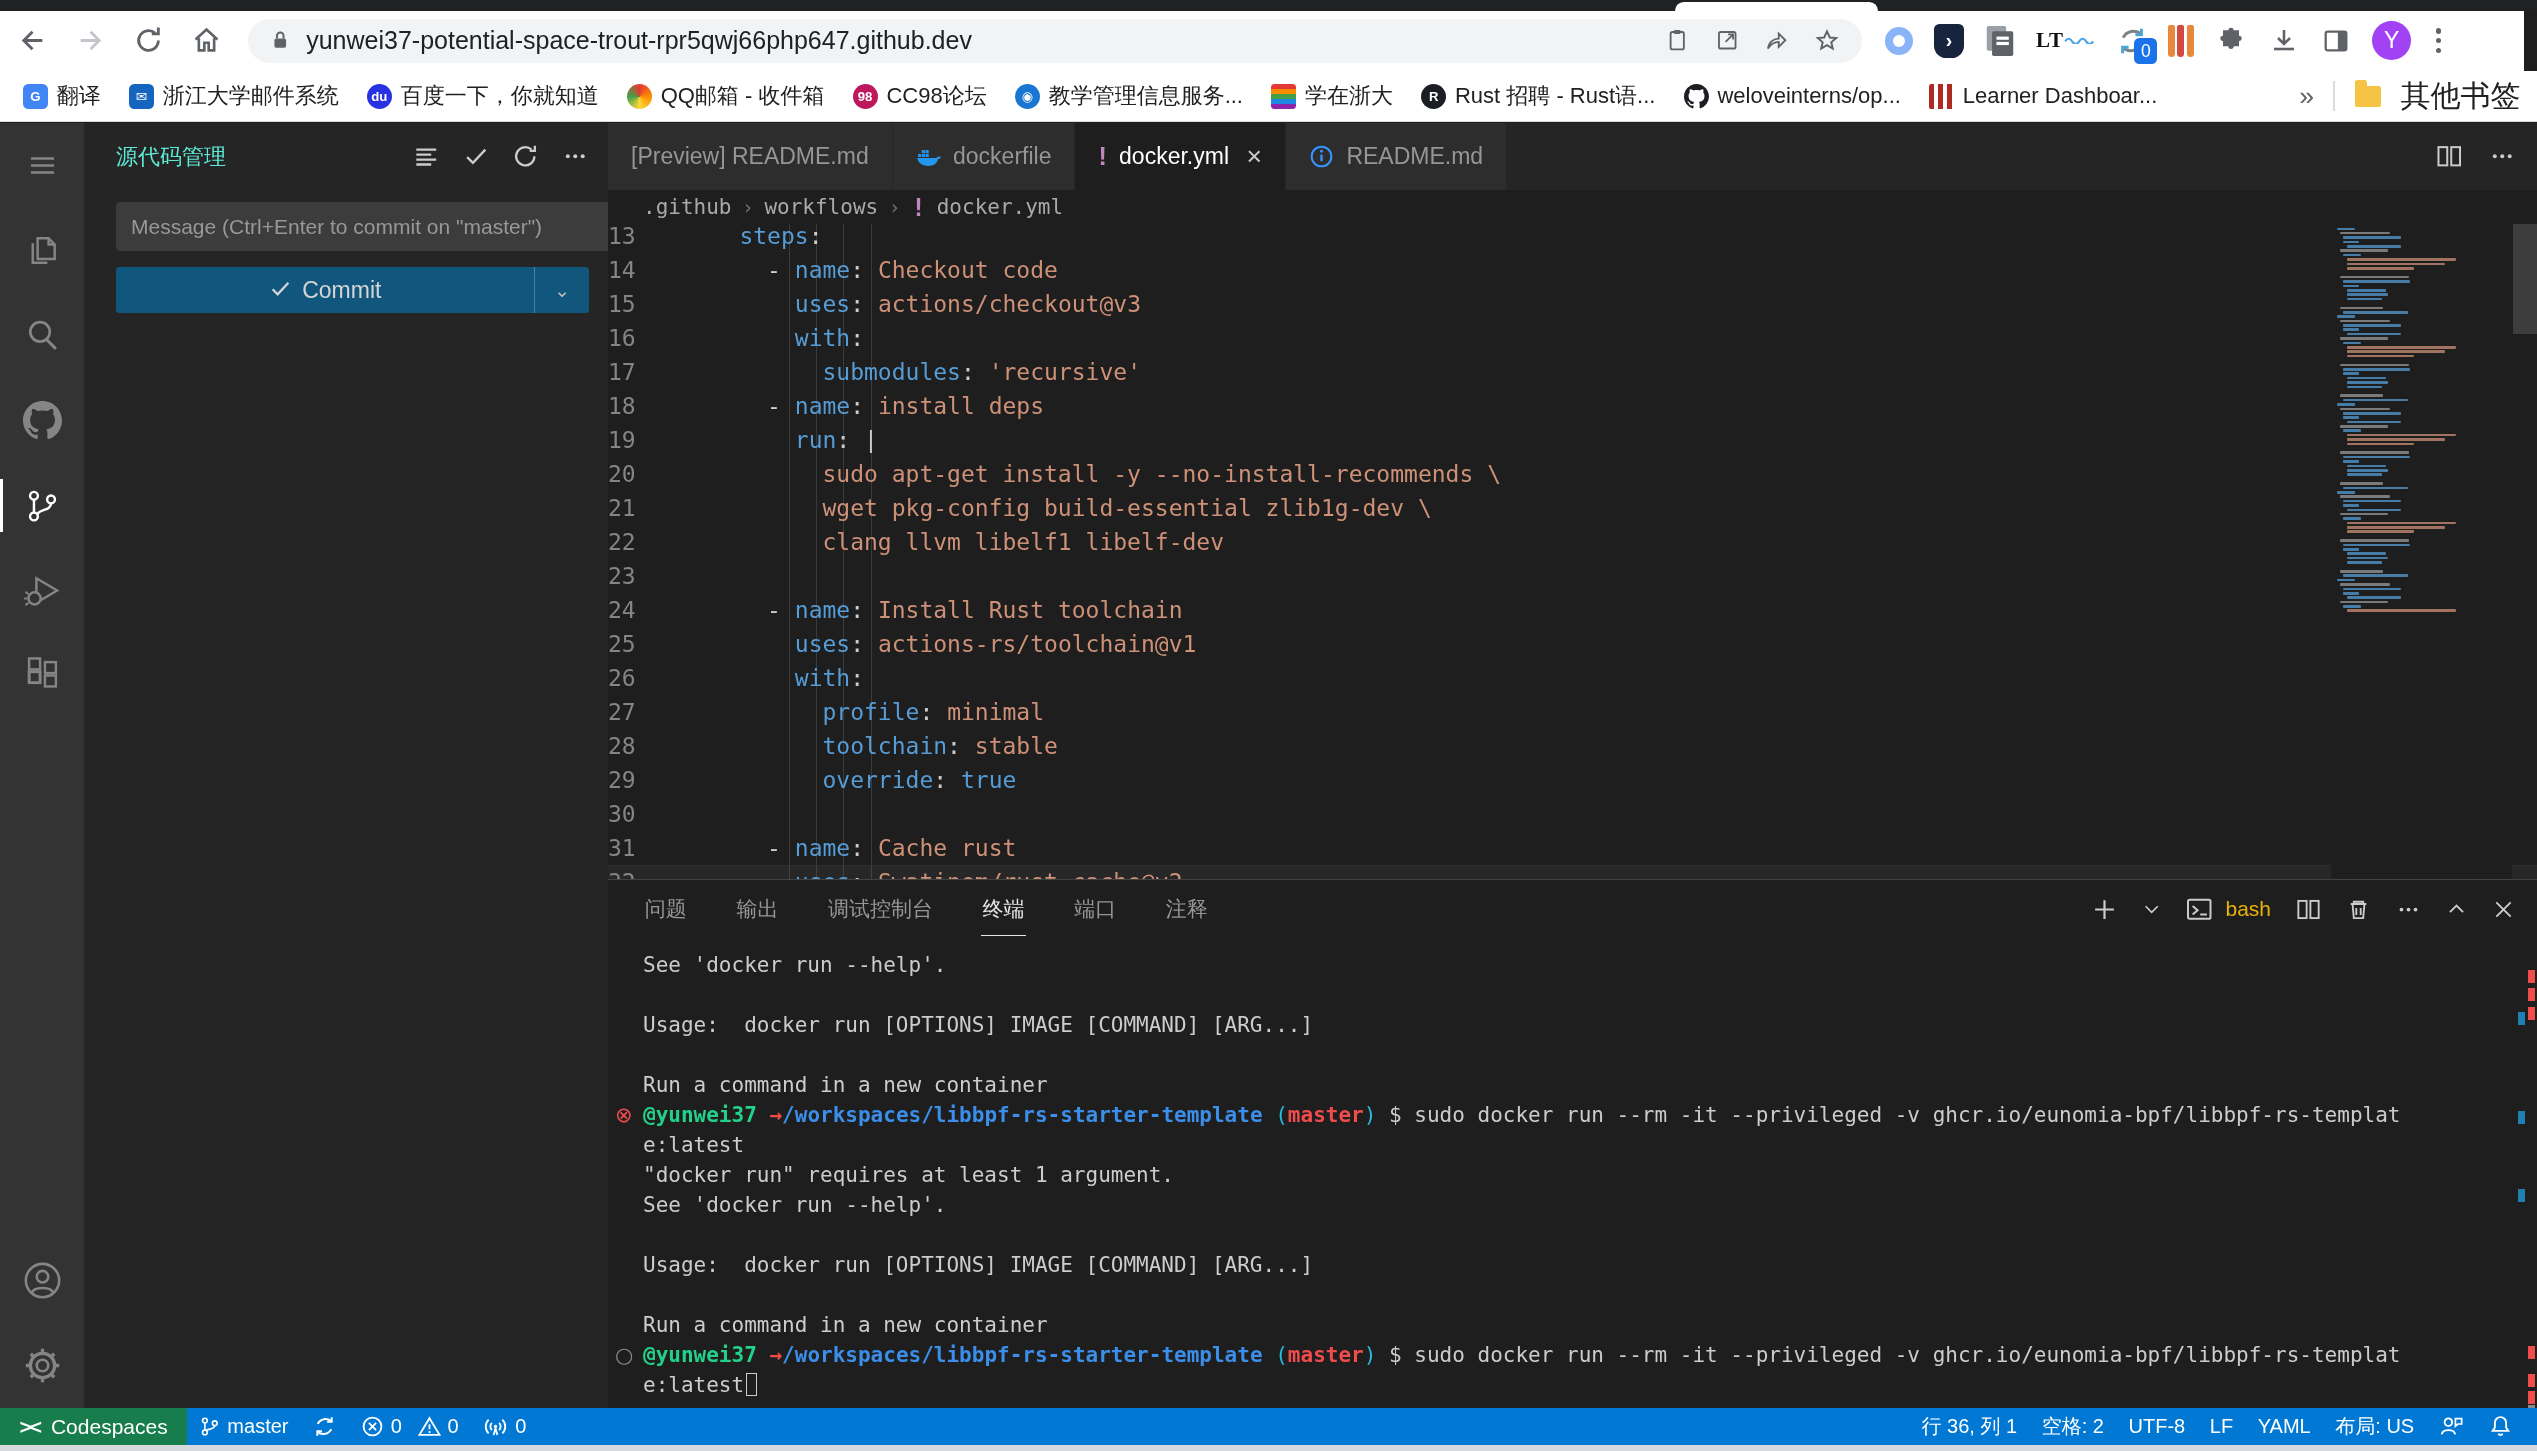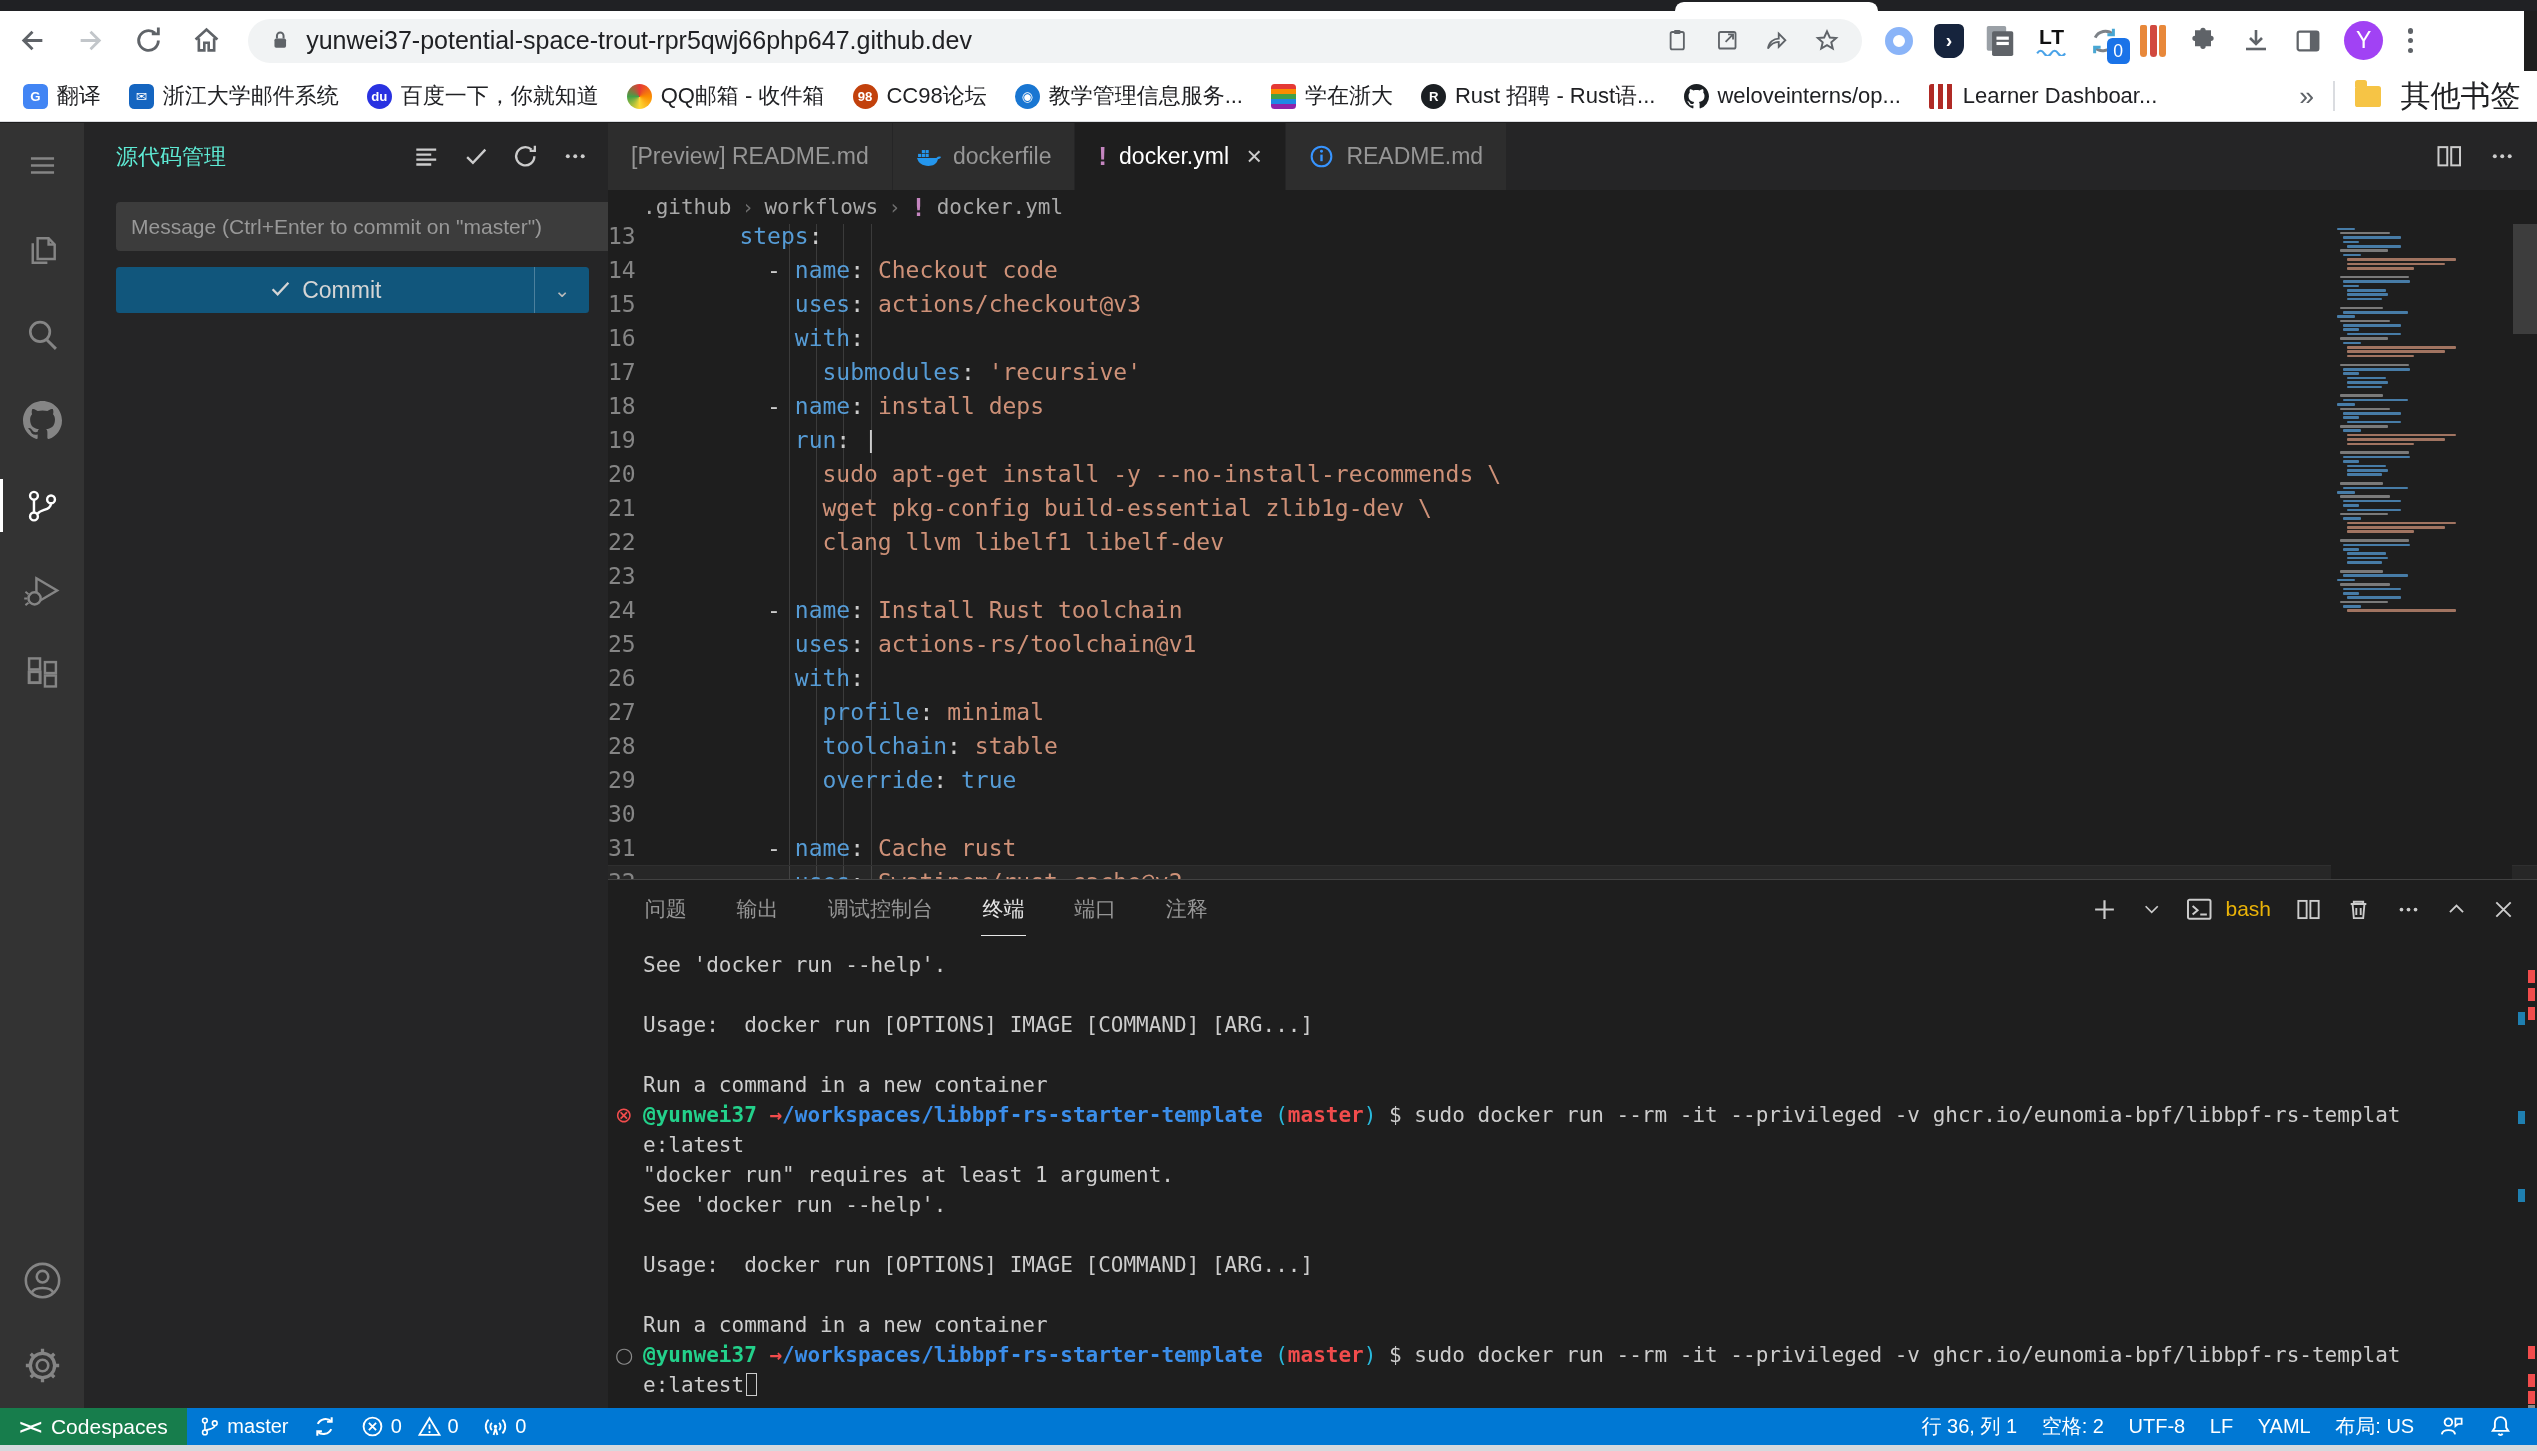--- a/index.html
+++ b/index.html
@@ -11,21 +11,21 @@
   .tab-sliver { position:absolute; top:0; left:0; width:2538px; height:10.6px; background:#202124; }
   .tab-sliver .active-tab-curve { position:absolute; left:1675px; top:1.8px; width:203px; height:8.8px; background:#ffffff; border-radius:8.8px 8.8px 0 0; }
   .toolbar { position:absolute; top:10.6px; left:0; width:2524px; height:60px; background:#ffffff; display:flex; align-items:center; }
   .nav-btn { width:51px; height:51px; display:flex; align-items:center; justify-content:center; margin-left:7px; border-radius:50%; }
   .addr-pill { height:44px; background:#f1f3f4; border-radius:22px; display:flex; align-items:center; margin-left:16px; width:1614px; padding:0 8.8px 0 19.4px; }
   .addr-url { font-size:25px; color:#202124; margin-left:12.3px; flex:1; white-space:nowrap; overflow:hidden; }
   .pill-icons { display:flex; align-items:center; gap:23px; margin-right:12.3px; }
   .ext-icons { display:flex; align-items:center; gap:21px; margin-left:23px; }
   .ext-ring { width:28px; height:28px; border-radius:50%; border:8px solid #8ab4f8; background:#fff; }
   .ext-shield { width:30px; height:34px; background:#16243d; border-radius:5.3px 5.3px 12.3px 12.3px; color:#fff; font-size:19.4px; font-weight:bold; display:flex; align-items:center; justify-content:center; }
-  .ext-lt { display:flex; flex-direction:column; align-items:center; }
+  .ext-lt { display:flex; flex-direction:row; align-items:center;font-family:Liberation Serif, serif; }
   .ext-lt b { font-size:21px; color:#111; letter-spacing:0.9px; }
   .ext-sync { position:relative; }
   .ext-badge { position:absolute; right:-10.6px; bottom:-8.8px; background:#1a73e8; color:#fff; font-size:17.6px; min-width:23px; height:26.5px; border-radius:5.3px; display:flex; align-items:center; justify-content:center; padding:0 3.5px; }
   .ext-pencils { display:flex; gap:2.6px; }
   .ext-pencils i { width:7px; height:32px; display:block; border-radius:1.8px 1.8px 3.5px 3.5px; }
   .avatar { width:39px; height:39px; border-radius:50%; background:var(--avatar-purple,#a142f4); color:#fff; font-size:23px; display:flex; align-items:center; justify-content:center; }
   .dots-v { color:#5f6368; font-size:26.5px; letter-spacing:0; line-height:8.8px; display:flex; flex-direction:column; gap:4.4px; align-items:center; margin:0 16px 0 3.5px; }
   .dots-v i { width:5.3px; height:5.3px; background:#5f6368; border-radius:50%; }
 
   .bookmarks { position:absolute; top:71px; left:0; width:2538px; height:51px; background:#ffffff; border-bottom:1.8px solid #dadce0; display:flex; align-items:center; }
@@ -228,21 +228,21 @@
       </div>
       <div class="bm-item">
         <span class="favicon" style="background: rgb(41, 50, 225); border-radius: 50%;">du</span>
         <span class="lbl">百度一下，你就知道</span>
       </div>
       <div class="bm-item">
         <span class="favicon" style="border-radius: 50%; background: conic-gradient(rgb(229, 57, 53), rgb(251, 140, 0), rgb(253, 216, 53), rgb(67, 160, 71), rgb(229, 57, 53));"></span>
         <span class="lbl">QQ邮箱 - 收件箱</span>
       </div>
       <div class="bm-item">
-        <span class="favicon" style="background: #c2410c; border-radius: 50%;">98</span>
+        <span class="favicon" style="background: #be185d; border-radius: 50%;">98</span>
         <span class="lbl">CC98论坛</span>
       </div>
       <div class="bm-item">
         <span class="favicon" style="background: rgb(25, 118, 210); border-radius: 50%;">◉</span>
         <span class="lbl">教学管理信息服务...</span>
       </div>
       <div class="bm-item">
         <span class="favicon" style="background: linear-gradient(rgb(229, 57, 53) 20%, rgb(251, 140, 0) 20%, rgb(251, 140, 0) 40%, rgb(67, 160, 71) 40%, rgb(67, 160, 71) 60%, rgb(30, 136, 229) 60%, rgb(30, 136, 229) 80%, rgb(142, 36, 170) 80%); border-radius: 3.5px;"></span>
         <span class="lbl">学在浙大</span>
       </div>

